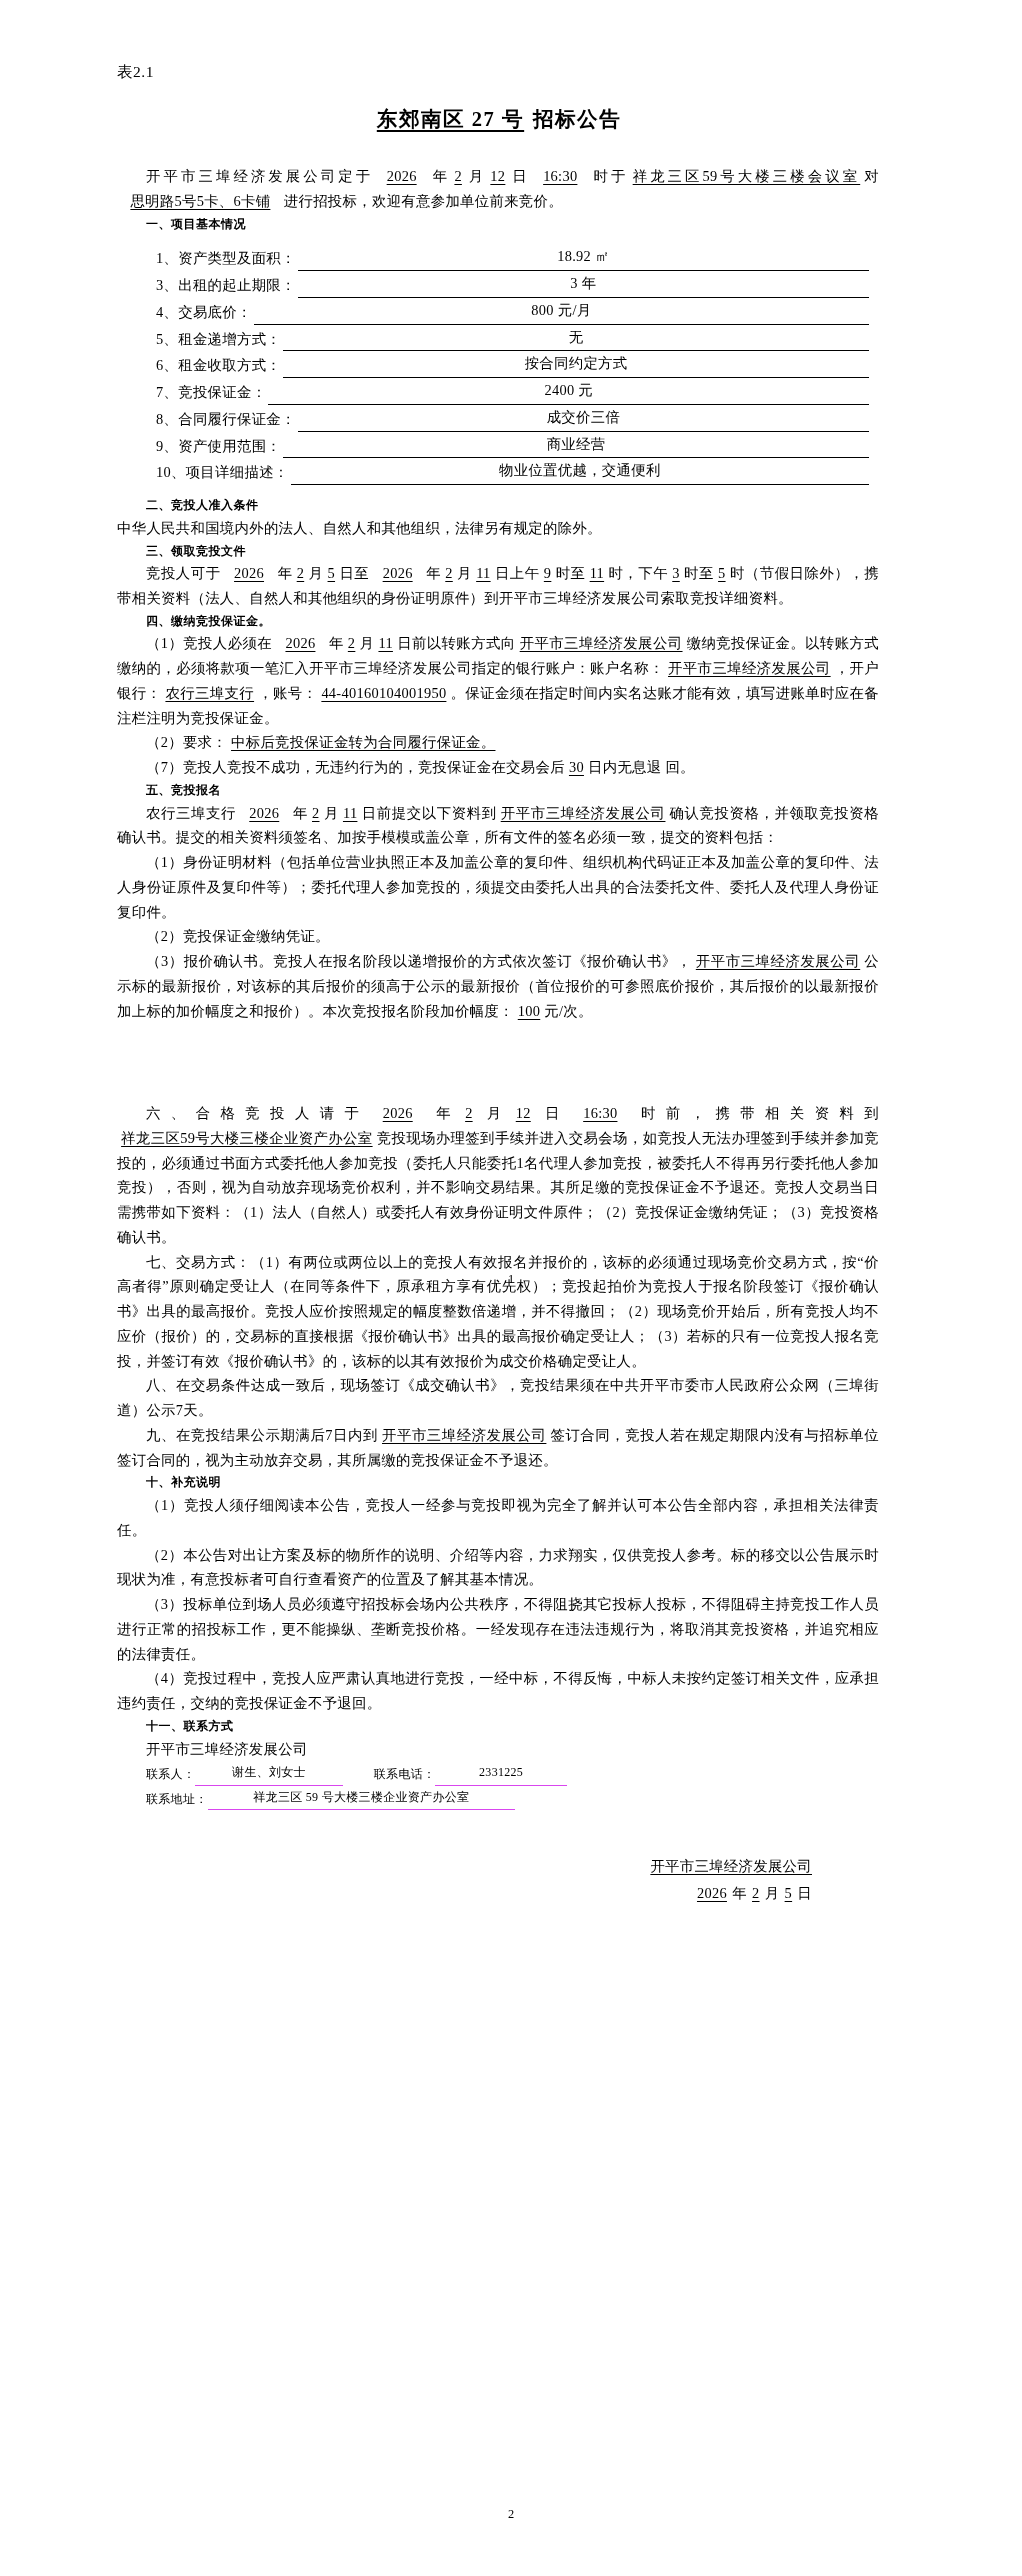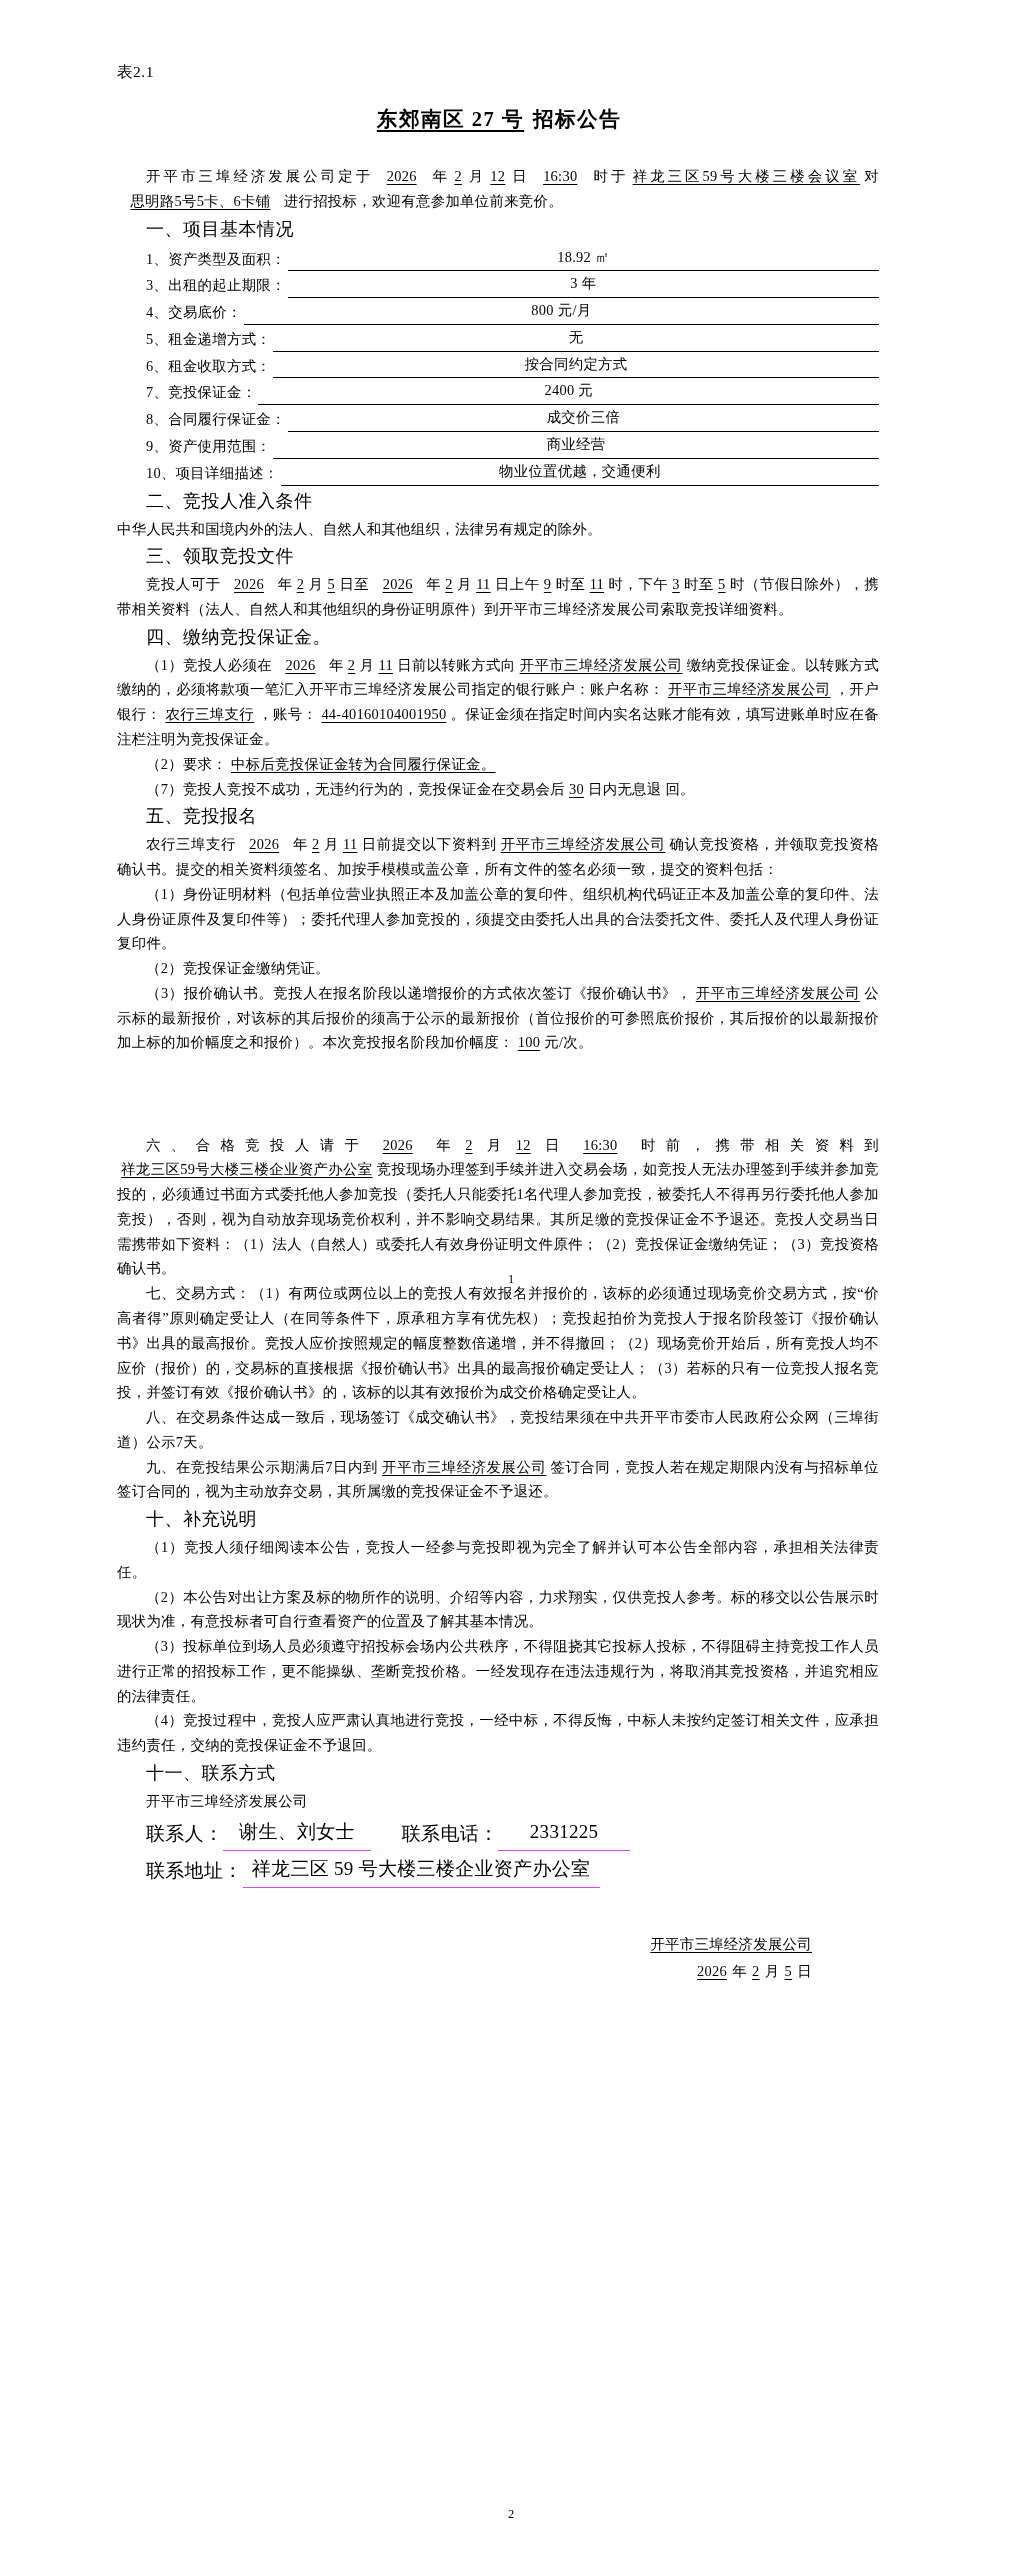--- a/index.html
+++ b/index.html
@@ -51,41 +51,41 @@
   p.para {
     font-size: 14.4px;
     line-height: 1.72;
     margin: 0;
     text-align: justify;
     text-justify: inter-ideograph;
     letter-spacing: 0.3px;
   }
   p.indent { text-indent: 29px; }
   .sec-head {
-    font-size: 18px;
-    font-weight: normal;
+    font-size: 12px;
+    font-weight: bold;
     line-height: 1.72;
     margin: 0;
     text-indent: 29px;
     letter-spacing: 0.5px;
   }
   .fill {
     text-decoration: underline;
     text-underline-offset: 3.1px;
     padding: 0 4.1px;
     white-space: nowrap;
   }
   .fill-wide {
     text-decoration: underline;
     text-underline-offset: 3.1px;
     padding: 0 13.4px;
     white-space: nowrap;
   }
   
-  .items { margin: 0; padding: 0; }
+  .items { margin: 10px; padding: 0; }
   .item-row {
     display: flex;
     align-items: flex-end;
     font-size: 14.4px;
     line-height: 1.72;
     padding-left: 29px;
     letter-spacing: 0.3px;
   }
   .item-label { white-space: nowrap; flex: 0 0 auto; }
   .item-value {
@@ -94,21 +94,21 @@
     text-align: center;
     padding-bottom: 1px;
     margin-left: 2.1px;
     white-space: nowrap;
     overflow: hidden;
   }
   
   .contact-line {
     display: flex;
     align-items: flex-end;
-    font-size: 19px;
+    font-size: 12px;
     line-height: 1.85;
     letter-spacing: 0.3px;
   }
   .c-label { white-space: nowrap; }
   .c-val {
     border-bottom: 1px solid #d946ef;
     text-align: center;
     padding: 0 9.3px 1px 9.3px;
     white-space: nowrap;
   }

